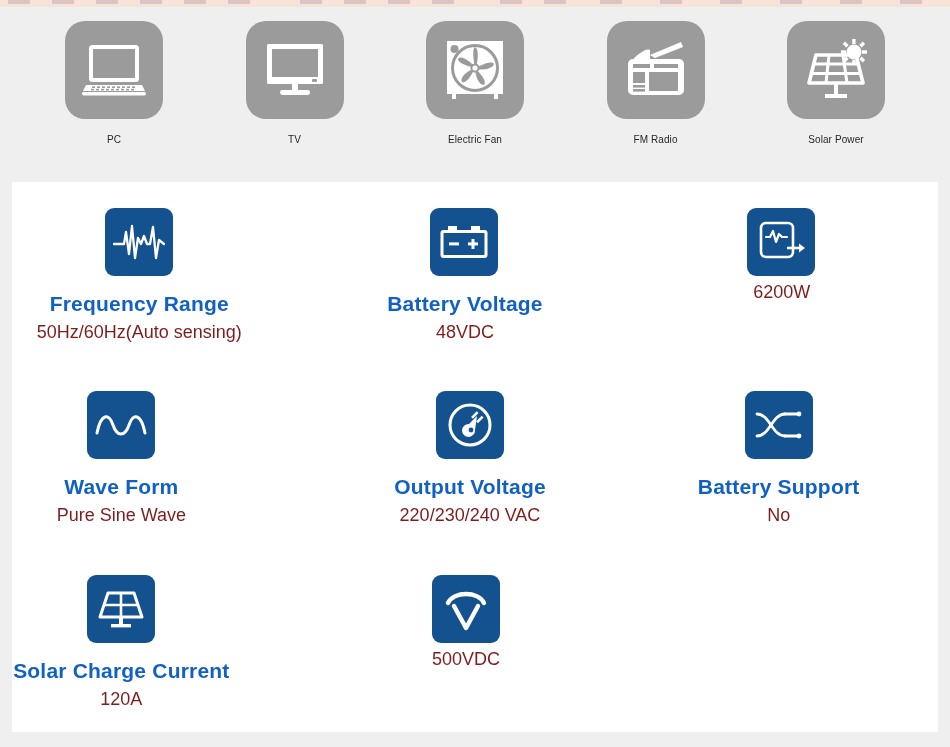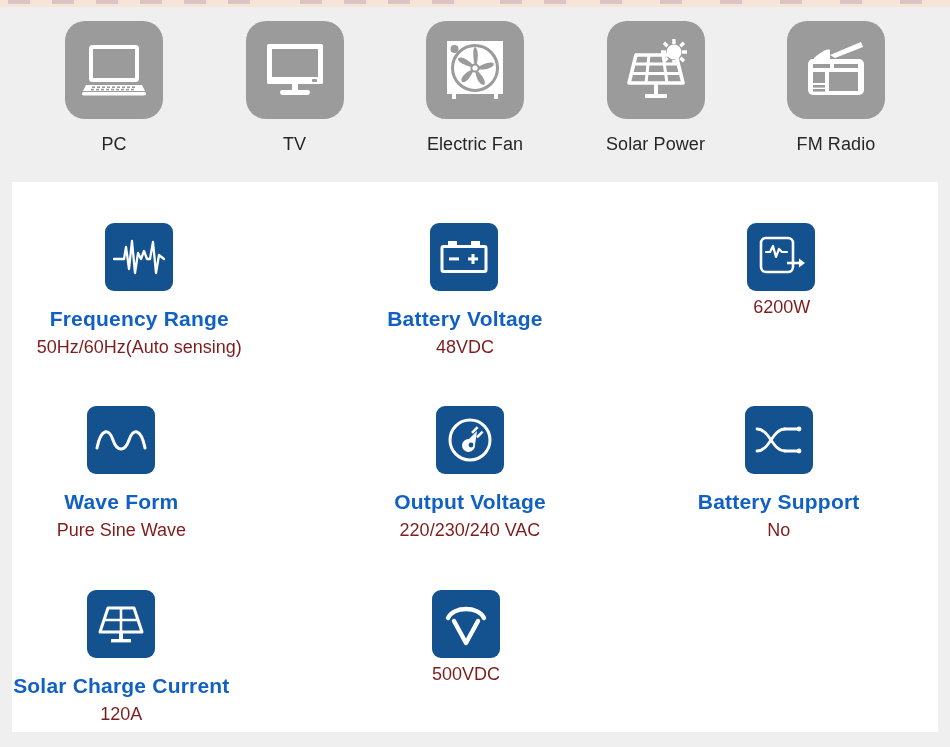--- a/index.html
+++ b/index.html
@@ -28,39 +28,39 @@
     box-sizing:border-box;
   }
   .appliance{
     width:168px;display:flex;flex-direction:column;align-items:center;
   }
   .appliance .badge{
     width:98px;height:98px;border-radius:20px;background:#9b9b9b;
     display:flex;align-items:center;justify-content:center;
   }
   .appliance .caption{
-    margin-top:15px;font-size:18px;color:#262626;letter-spacing:.1px;
+    margin-top:15px;font-size:10px;color:#262626;letter-spacing:.1px;
     white-space:nowrap;
   }
   
   .spec-card{
     position:absolute;left:12px;top:182px;width:926px;height:550px;
     background:#ffffff;
     box-sizing:border-box;
   }
   .spec-grid{
     width:100%;height:100%;
     display:grid;
     grid-template-columns:repeat(3,1fr);
     grid-template-rows:repeat(3,1fr);
     align-items:start;
   }
   .spec-cell{
     display:flex;flex-direction:column;align-items:center;justify-content:flex-start;
-    padding-top:41px;
+    padding-top:26px;
   }
   .spec-cell .icon-box{
     width:68px;height:68px;border-radius:9px;background:#14518f;
     display:flex;align-items:center;justify-content:center;
     box-shadow:0 0 0 0 rgba(0,0,0,0);
   }
   .spec-cell .spec-title{
     margin-top:16px;
     color:#1160c4;
     font-size:21px;font-weight:bold;letter-spacing:.2px;white-space:nowrap;
@@ -186,20 +186,39 @@
           <rect x="50" y="56" width="4" height="5" fill="#ffffff"></rect>
         </svg>
       </span>
     </div>
     <div class="caption">Electric Fan</div>
   </div>
 
   <div class="appliance">
     <div class="badge">
       <span>
+        <svg width="64" height="58" viewBox="0 0 64 58">
+          <path d="M26 14 L57 1 L59 6 L31 17 Z" fill="#ffffff"></path>
+          <path d="M10 17 C10 17 22 6 26 9 L26 20 L10 20 Z" fill="#ffffff"></path>
+          <rect x="4" y="18" width="56" height="36" rx="5" fill="#ffffff"></rect>
+          <rect x="9" y="23" width="17" height="4" fill="#9b9b9b"></rect>
+          <rect x="9" y="31" width="12" height="11" fill="#9b9b9b"></rect>
+          <rect x="9" y="44" width="12" height="2.6" fill="#9b9b9b"></rect>
+          <rect x="9" y="48" width="12" height="2.6" fill="#9b9b9b"></rect>
+          <rect x="25" y="31" width="29" height="19" fill="#9b9b9b"></rect>
+          <rect x="30" y="23" width="24" height="4" fill="#9b9b9b"></rect>
+        </svg>
+      </span>
+    </div>
+    <div class="caption">FM Radio</div>
+  </div>
+
+  <div class="appliance">
+    <div class="badge">
+      <span>
         <svg width="66" height="62" viewBox="0 0 66 62">
           <g fill="#ffffff">
             <circle cx="51" cy="13" r="7.5"></circle>
             <rect x="49.2" y="0" width="3.4" height="5"></rect>
             <rect x="49.2" y="21" width="3.4" height="5"></rect>
             <rect x="38" y="11.3" width="5" height="3.4"></rect>
             <rect x="59" y="11.3" width="5" height="3.4"></rect>
             <rect x="41" y="3" width="3.4" height="5" transform="rotate(-45 42.7 5.5)"></rect>
             <rect x="57.5" y="3" width="3.4" height="5" transform="rotate(45 59.2 5.5)"></rect>
             <rect x="41" y="18" width="3.4" height="5" transform="rotate(45 42.7 20.5)"></rect>
@@ -213,39 +232,20 @@
             <line x1="8.2" y1="34.5" x2="57.5" y2="34.5"></line>
           </g>
           <rect x="31" y="44" width="4" height="12" fill="#ffffff"></rect>
           <rect x="22" y="55" width="22" height="4" fill="#ffffff"></rect>
         </svg>
       </span>
     </div>
     <div class="caption">Solar Power</div>
   </div>
 
-  <div class="appliance">
-    <div class="badge">
-      <span>
-        <svg width="64" height="58" viewBox="0 0 64 58">
-          <path d="M26 14 L57 1 L59 6 L31 17 Z" fill="#ffffff"></path>
-          <path d="M10 17 C10 17 22 6 26 9 L26 20 L10 20 Z" fill="#ffffff"></path>
-          <rect x="4" y="18" width="56" height="36" rx="5" fill="#ffffff"></rect>
-          <rect x="9" y="23" width="17" height="4" fill="#9b9b9b"></rect>
-          <rect x="9" y="31" width="12" height="11" fill="#9b9b9b"></rect>
-          <rect x="9" y="44" width="12" height="2.6" fill="#9b9b9b"></rect>
-          <rect x="9" y="48" width="12" height="2.6" fill="#9b9b9b"></rect>
-          <rect x="25" y="31" width="29" height="19" fill="#9b9b9b"></rect>
-          <rect x="30" y="23" width="24" height="4" fill="#9b9b9b"></rect>
-        </svg>
-      </span>
-    </div>
-    <div class="caption">FM Radio</div>
-  </div>
-
 </div>
 
 <div class="spec-card">
   <div class="spec-grid">
 
     <div class="spec-cell r1c1">
       <div class="icon-box">
         <span>
           <svg width="52" height="48" viewBox="0 0 52 48">
             <polyline points="1,26 8,26 11,26 13,14 16,36 19,8 22,40 25,20 28,26 31,18 34,26 37,26 40,9 43,40 46,22 51,26" fill="none" stroke="#ffffff" stroke-width="2.3" stroke-linejoin="round" stroke-linecap="round"></polyline>

